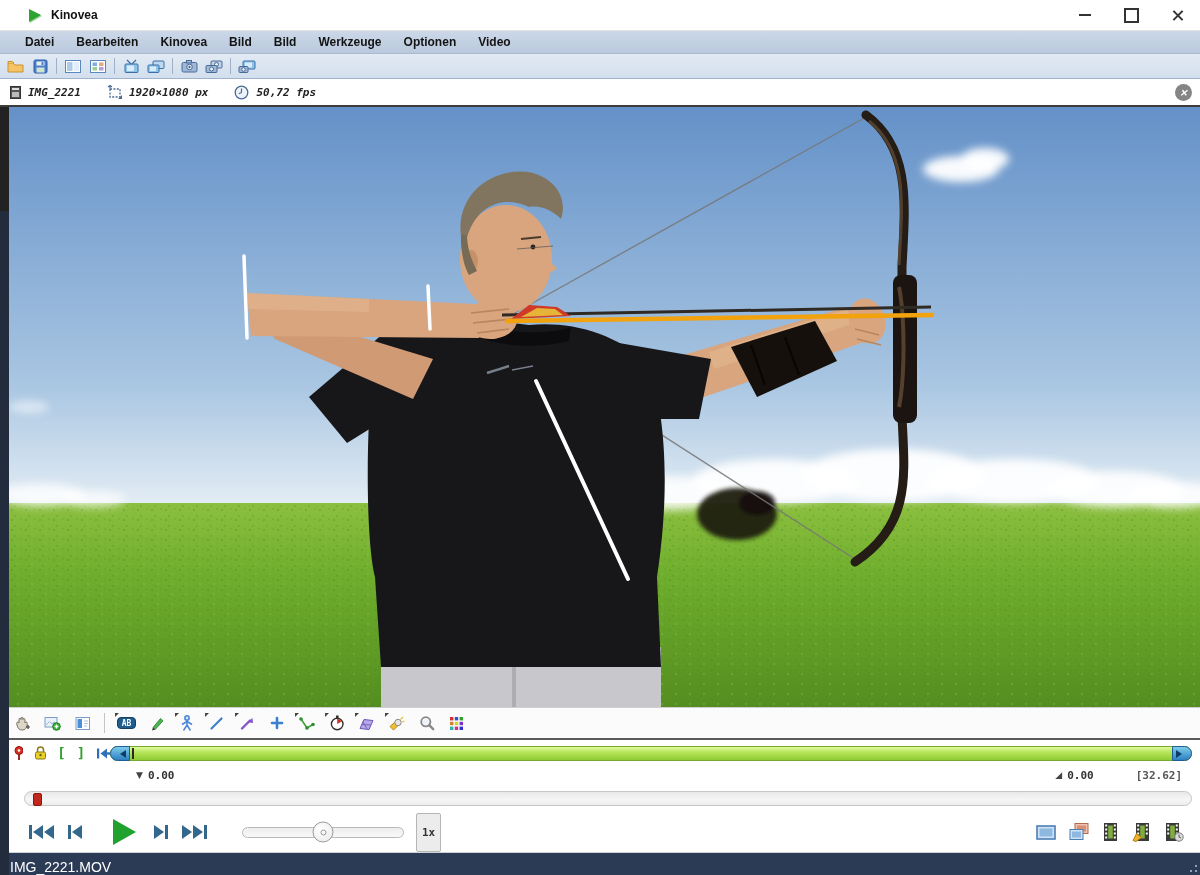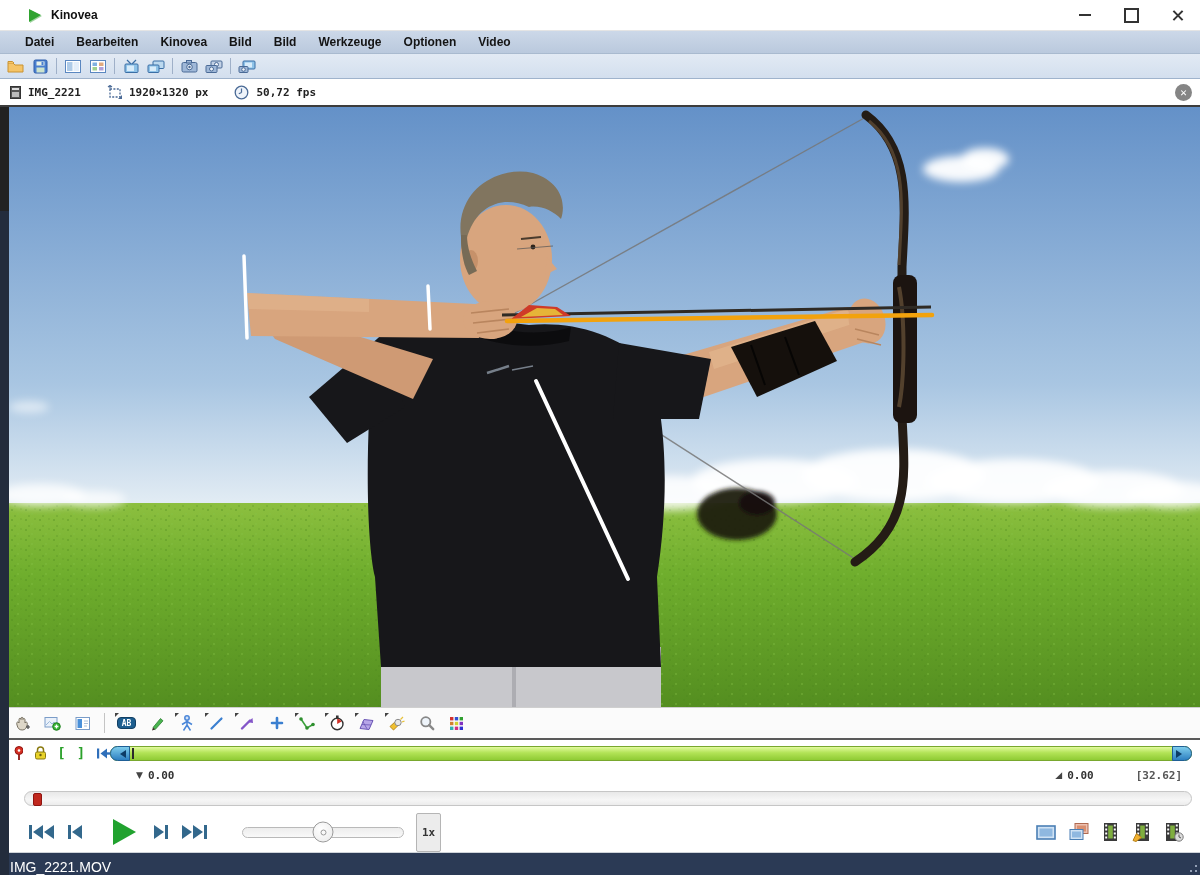--- a/index.html
+++ b/index.html
@@ -23,21 +23,21 @@
   .menubar{height:22px;background:linear-gradient(#ccd8e8,#bac9dd);display:flex;align-items:center;
            padding-left:14px;border-bottom:1px solid #a9bacf;}
   .menu-item{font-size:12px;color:#141414;padding:0 11px;line-height:22px;font-weight:bold;}
   
   .toolbar{height:24px;background:linear-gradient(#e2eaf4,#d3dfee);display:flex;align-items:center;
            padding-left:4px;border-bottom:1px solid #9fb3cc;gap:3px;}
   .tb-btn{width:22px;height:20px;display:flex;align-items:center;justify-content:center;}
   .tb-sep{width:1px;height:16px;background:#9fb0c8;margin:0 2px;}
   
   .infobar{height:26px;background:#fff;display:flex;align-items:center;padding-left:10px;
-           font-family:"DejaVu Sans Mono",monospace;font-size:11px;font-weight:bold;color:#222;}
+           font-family:"DejaVu Sans Mono",monospace;font-size:11px;font-weight:bold;color:#222;font-style:italic;}
   .info-group{display:flex;align-items:center;gap:7px;margin-right:26px;}
   .infobar-close{margin-left:auto;margin-right:8px;width:17px;height:17px;border-radius:50%;background:#858585;
                  display:flex;align-items:center;justify-content:center;}
   .infobar-close span{color:#fff;font-size:11px;font-weight:bold;line-height:1;transform:translateY(-0.5px);}
   .dark-rule{height:2px;background:#3c3c3c;}
   
   .video-wrap{height:600px;position:relative;background:#222;}
   .left-strip{position:absolute;left:0;top:104px;width:9px;height:744px;background:#232c3c;z-index:5;}
   .video-wrap svg{position:absolute;left:9px;top:0;}
   
@@ -207,21 +207,21 @@
           <rect x="2" y="2" width="7" height="2" fill="#ddd"></rect>
           <rect x="2" y="6" width="7" height="5" fill="#bbb"></rect>
         </svg>
       <span>IMG_2221</span>
     </div>
     <div class="info-group">
       <svg width="15" height="14">
           <rect x="3" y="4" width="10" height="8" fill="none" stroke="#4a6a96" stroke-width="1.3" stroke-dasharray="2 1.4"></rect>
           <path d="M3,3 L3,0.5 M1,2 L3,0.5 L5,2 M13,12 L14.5,13.5 M14.5,10.5 L14.5,13.5 L11.5,13.5" stroke="#4a6a96" stroke-width="1.2" fill="none"></path>
         </svg>
-      <span>1920×1320 px</span>
+      <span>1920×1080 px</span>
     </div>
     <div class="info-group">
       <svg width="15" height="15">
           <circle cx="7.5" cy="7.5" r="6.3" fill="#eef3fa" stroke="#4a6a96" stroke-width="1.3"></circle>
           <path d="M7.5,7.5 L7.5,3.5 M7.5,7.5 L4.8,8.8" stroke="#4a6a96" stroke-width="1.2" fill="none"></path>
         </svg>
       <span>50,72 fps</span>
     </div>
     <div class="infobar-close">
         <span>✕</span>

